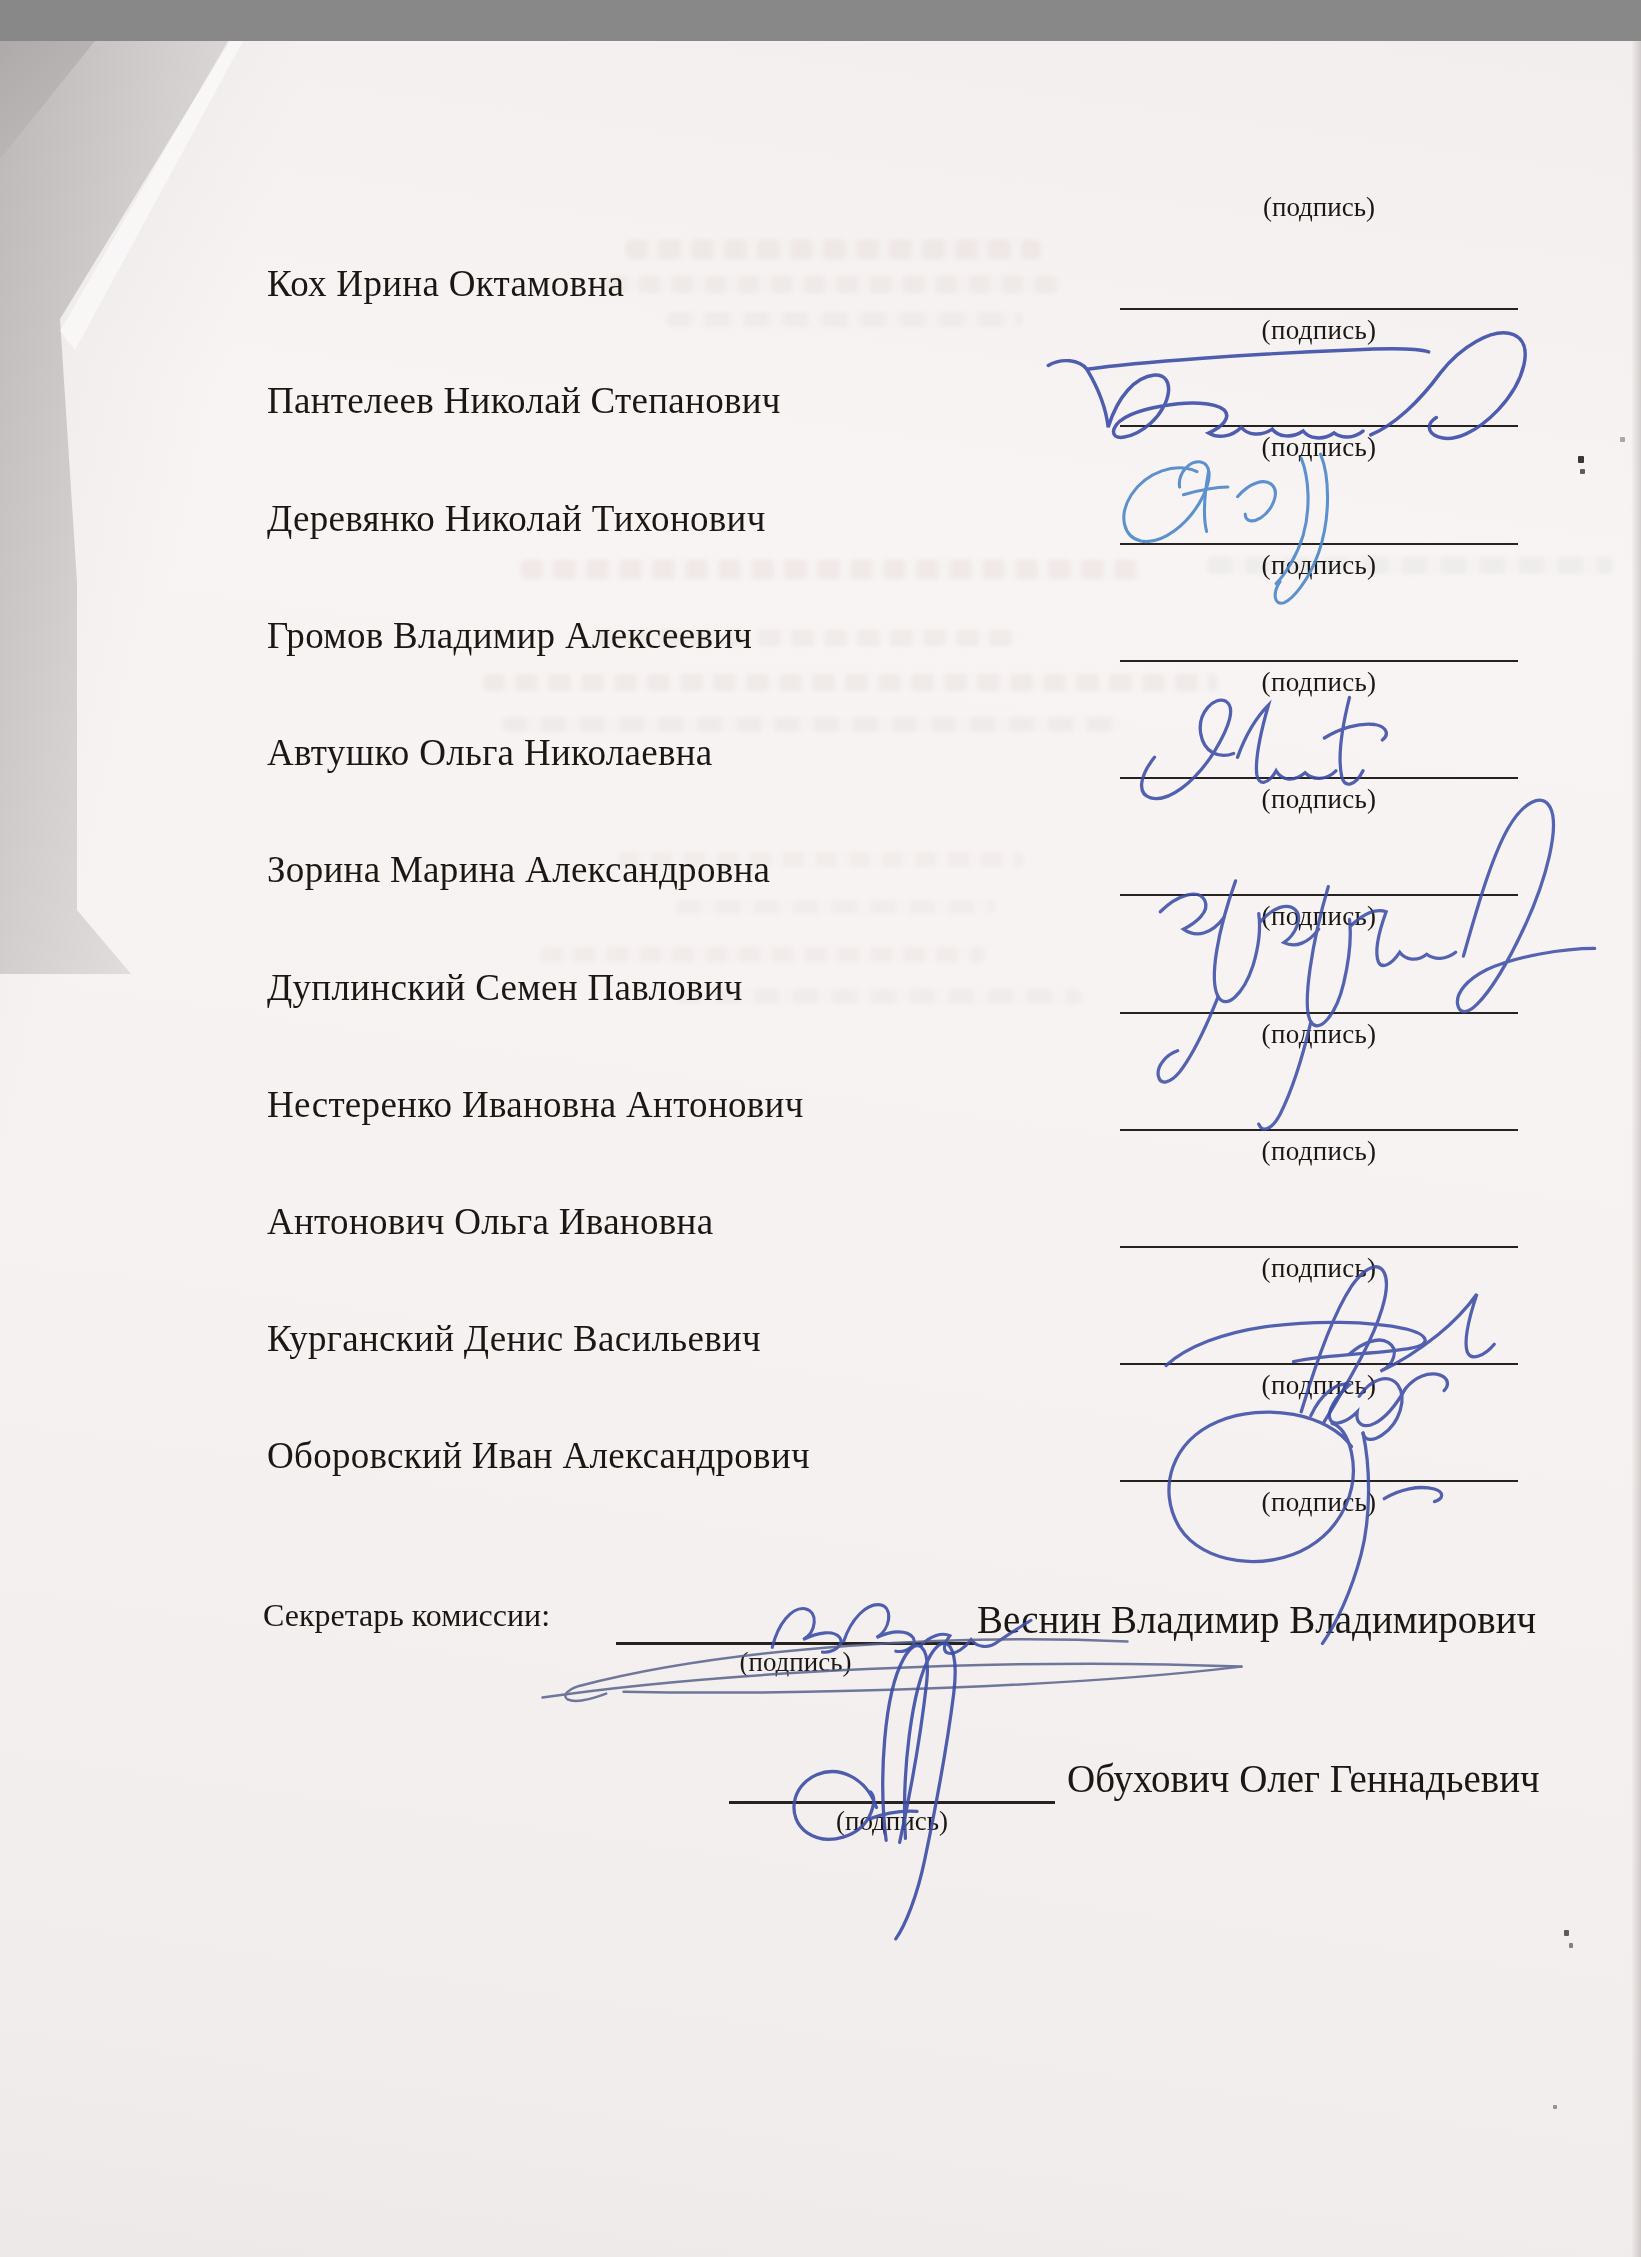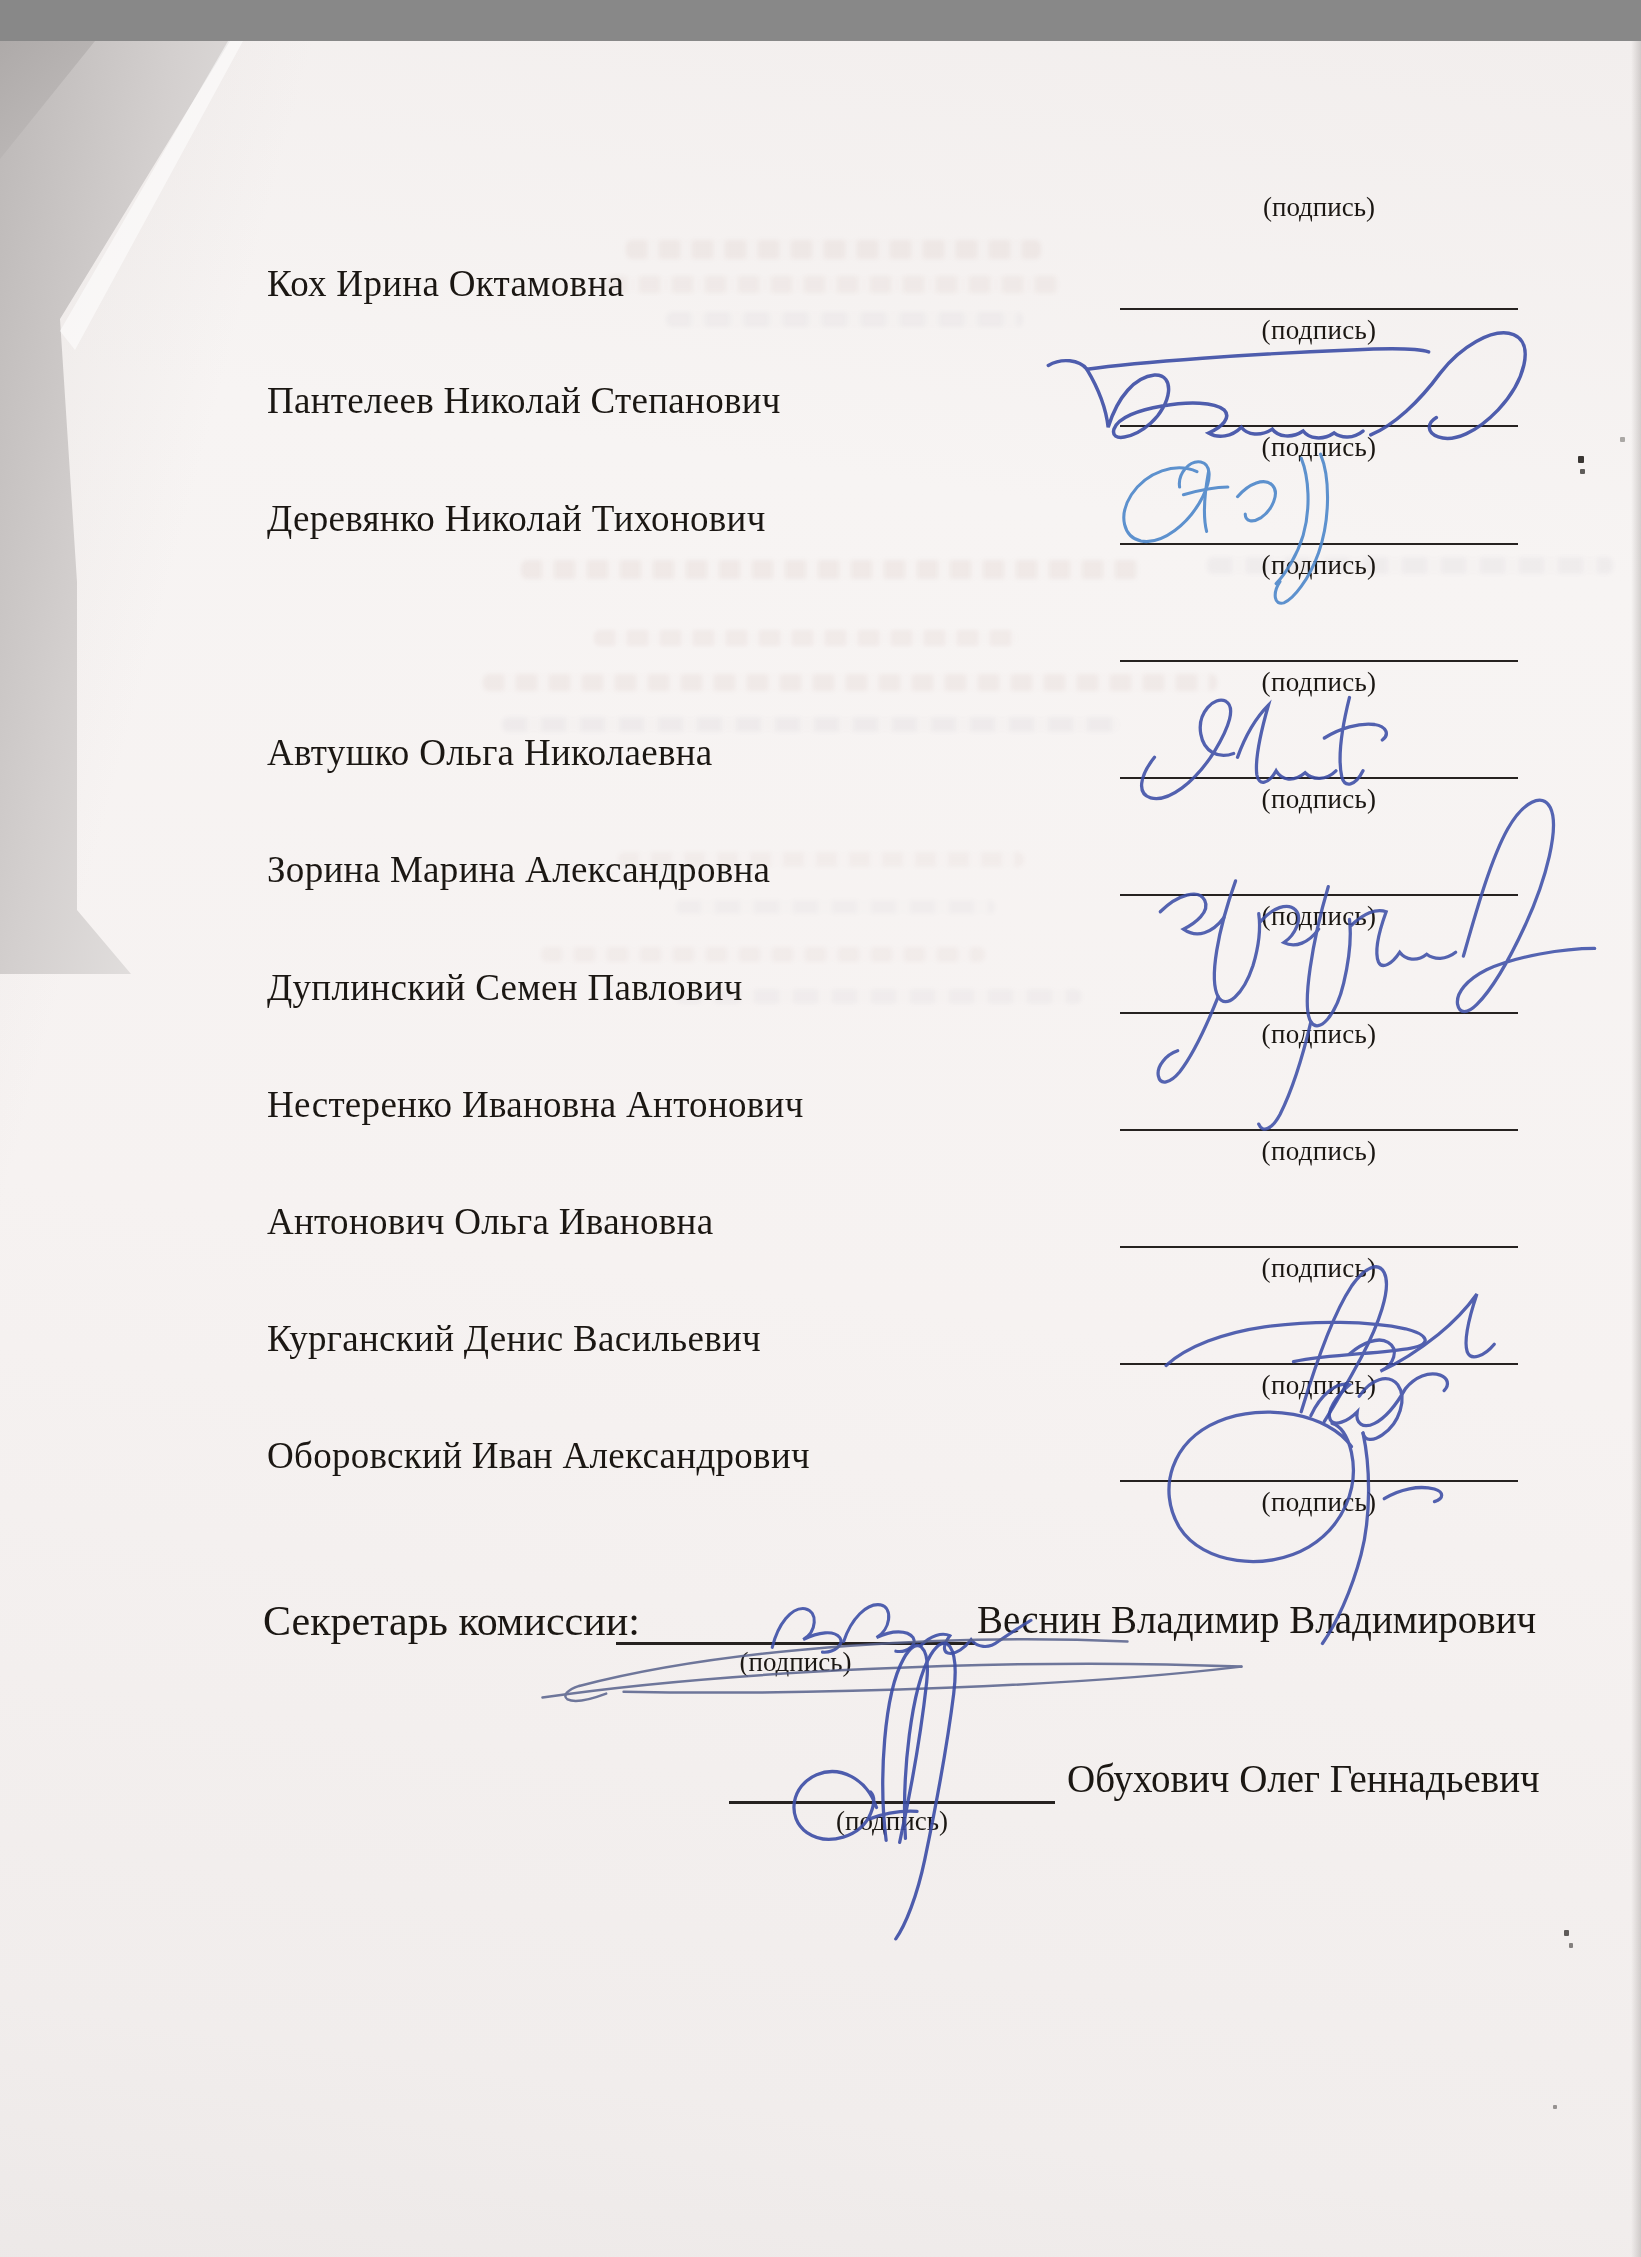--- a/index.html
+++ b/index.html
@@ -29,21 +29,21 @@
     clip-path:polygon(228px 0,243px 0,75px 309px,60px 290px);
     background:rgba(255,255,255,.55);}
   
   .mrow{position:absolute;left:0;width:100%;height:93px;}
   .member-name{position:absolute;left:267px;top:1.9px;font-size:37px;white-space:nowrap;letter-spacing:0.3px;text-align:center;}
   .sig-line{position:absolute;left:1120px;top:0;width:398px;height:48px;border-bottom:2.9px solid #262220;}
   .podpis{position:absolute;left:1120px;top:55px;width:398px;text-align:center;font-size:27px;letter-spacing:0.3px;}
   .top-podpis{position:absolute;left:1120px;top:151px;width:398px;text-align:center;font-size:27px;}
   
   .orow{position:absolute;left:0;width:100%;height:126px;}
-  .off-label{position:absolute;left:263px;top:0;font-size:42px;white-space:nowrap;}
+  .off-label{position:absolute;left:263px;top:0;font-size:32px;white-space:nowrap;}
   .off-name{position:absolute;top:0;font-size:39px;white-space:nowrap;}
   .off-line{position:absolute;top:0;height:45px;border-bottom:3.4px solid #262220;}
   .off-podpis{position:absolute;text-align:center;font-size:27px;}
   
   svg.sigs{position:absolute;left:0;top:0;}
   
   .ghost{position:absolute;border-radius:5.8px;filter:blur(1.9px);}
   .ghost.warm{background:repeating-linear-gradient(90deg,rgba(164,118,108,.16) 0 21px,rgba(164,118,108,.02) 21px 33px);}
   .ghost.cool{background:repeating-linear-gradient(90deg,rgba(120,112,138,.15) 0 25px,rgba(120,112,138,.03) 25px 39px);}
   
@@ -83,20 +83,21 @@
     <span class="member-name">Пантелеев Николай Степанович</span>
     <div class="sig-line"></div>
     <div class="podpis">(подпись)</div>
   </div>
   <div class="mrow" style="top:454px">
     <span class="member-name">Деревянко Николай Тихонович</span>
     <div class="sig-line"></div>
     <div class="podpis">(подпись)</div>
   </div>
   <div class="mrow" style="top:571px">
+    <span class="member-name">Громов Владимир Алексеевич</span>
     <div class="sig-line"></div>
     <div class="podpis">(подпись)</div>
   </div>
   <div class="mrow" style="top:688px">
     <span class="member-name">Автушко Ольга Николаевна</span>
     <div class="sig-line"></div>
     <div class="podpis">(подпись)</div>
   </div>
   <div class="mrow" style="top:805px">
     <span class="member-name">Зорина Марина Александровна</span>

